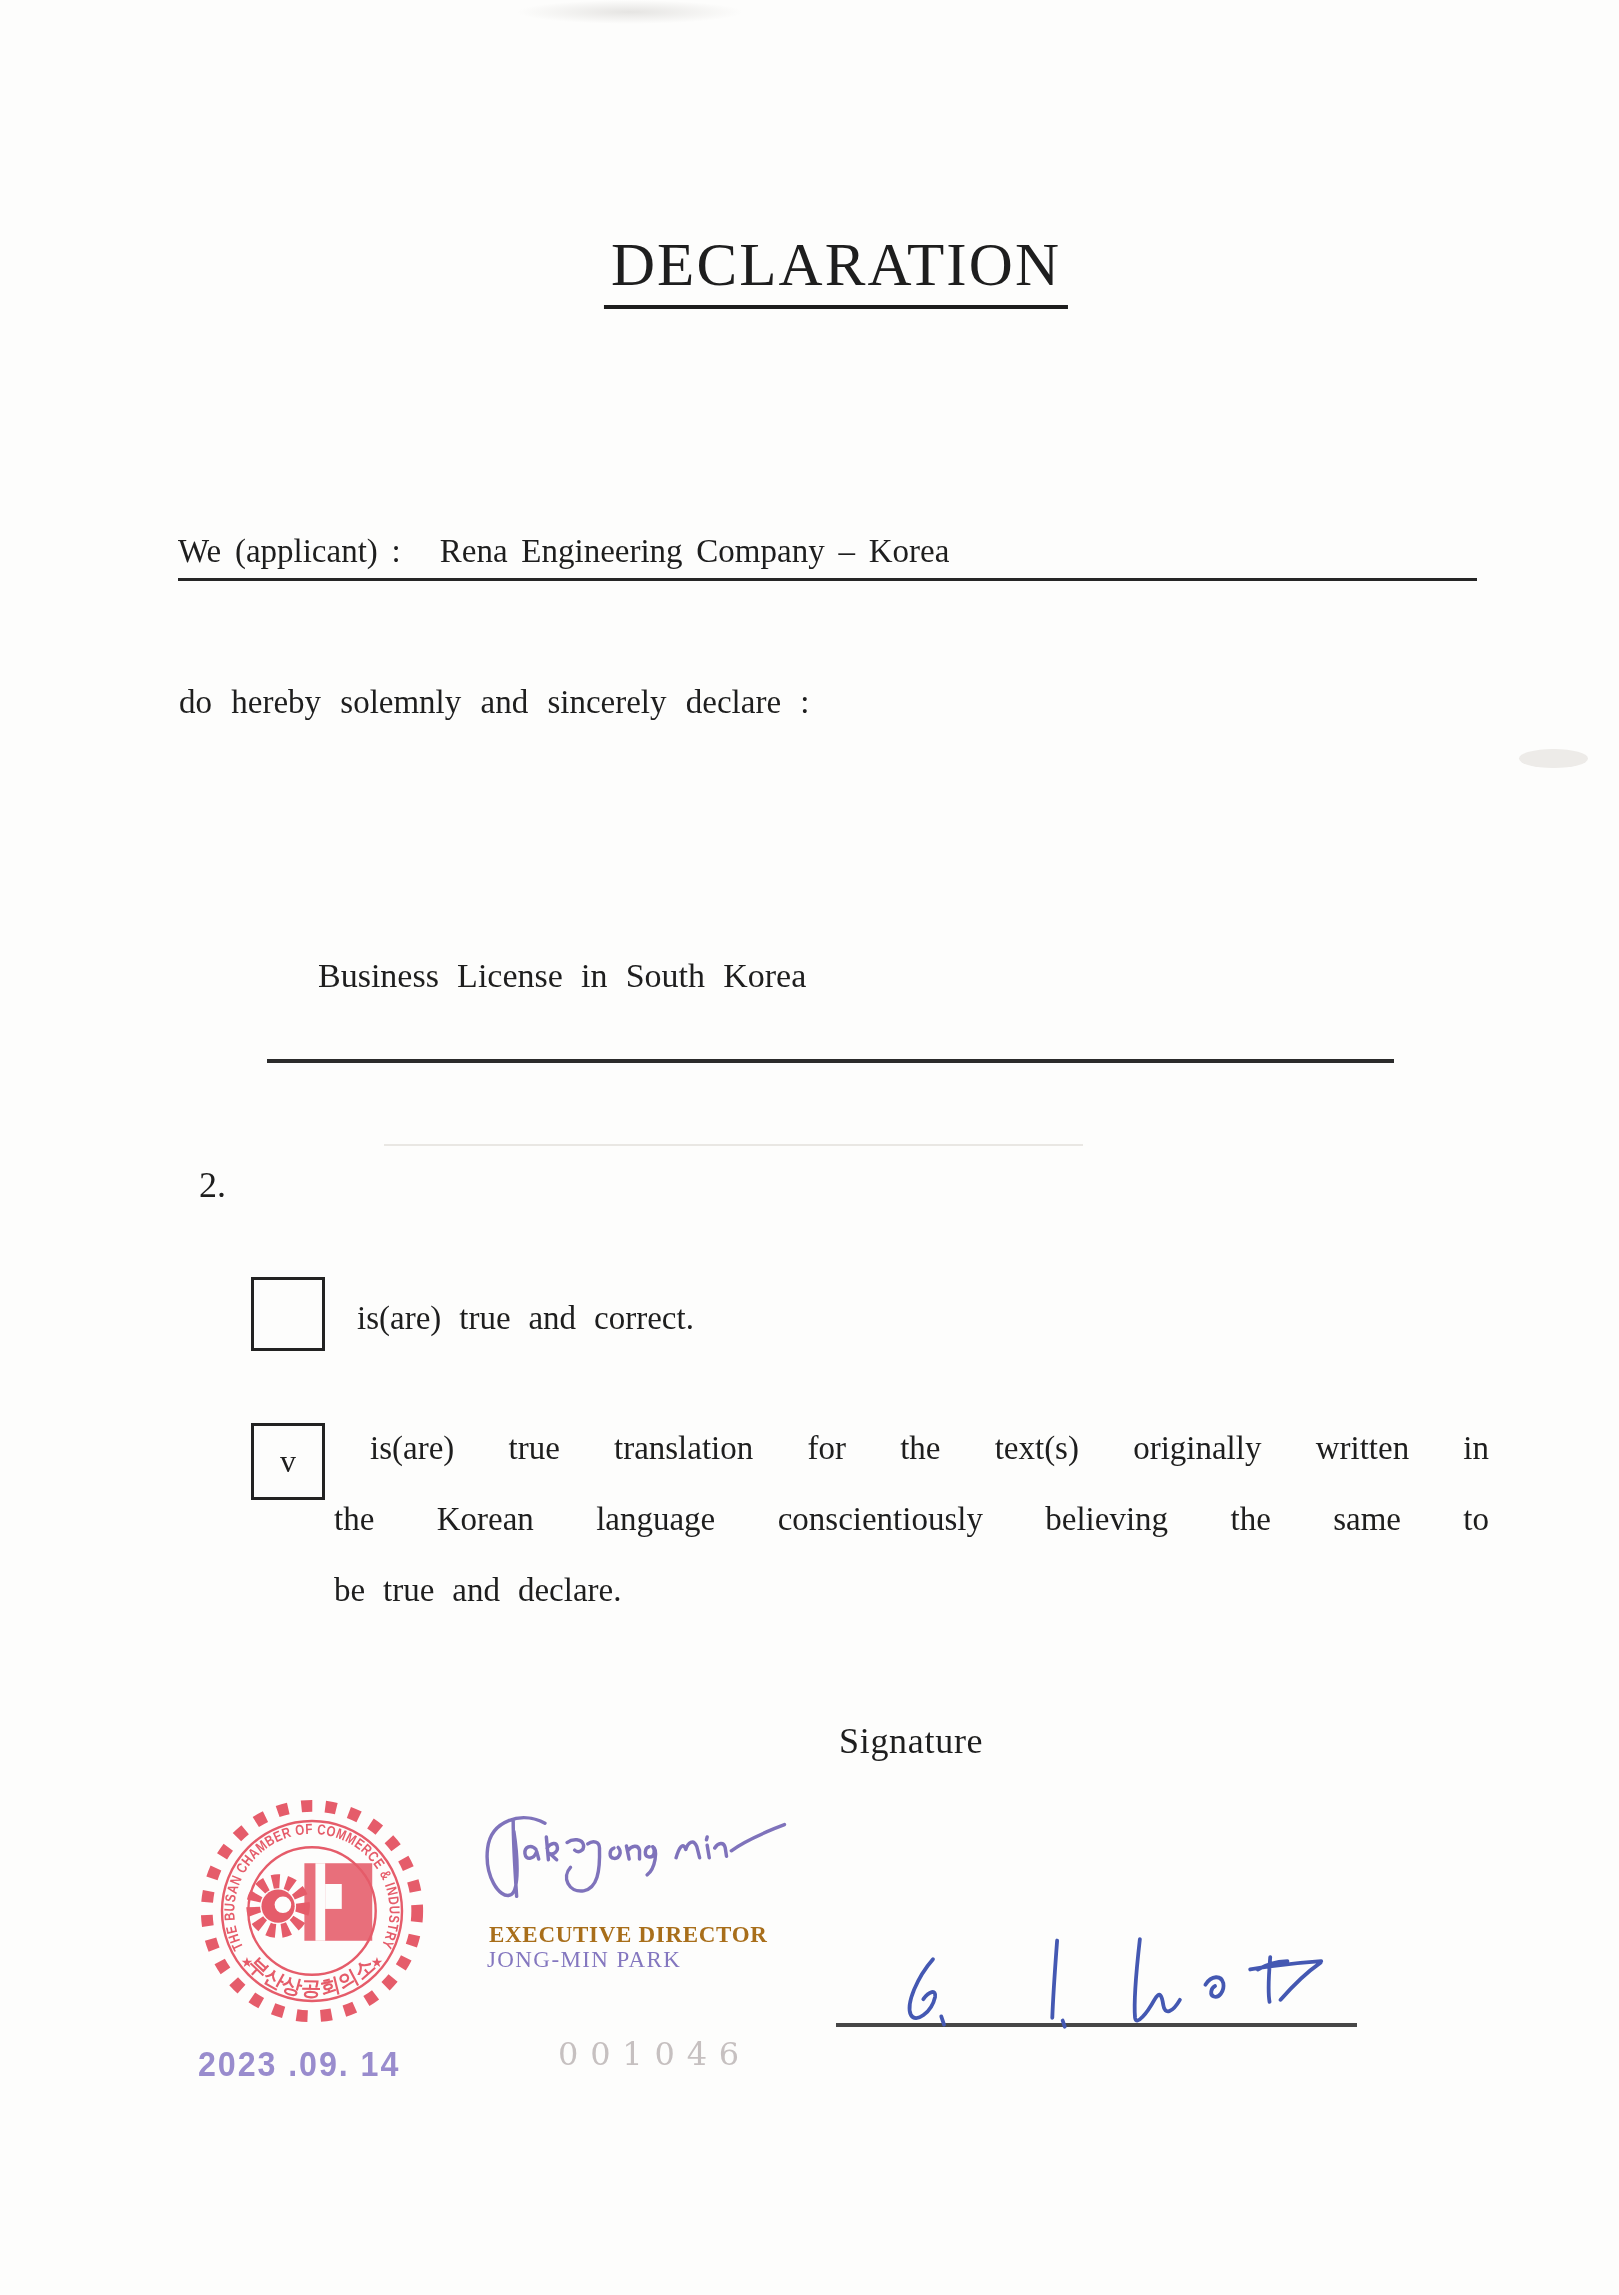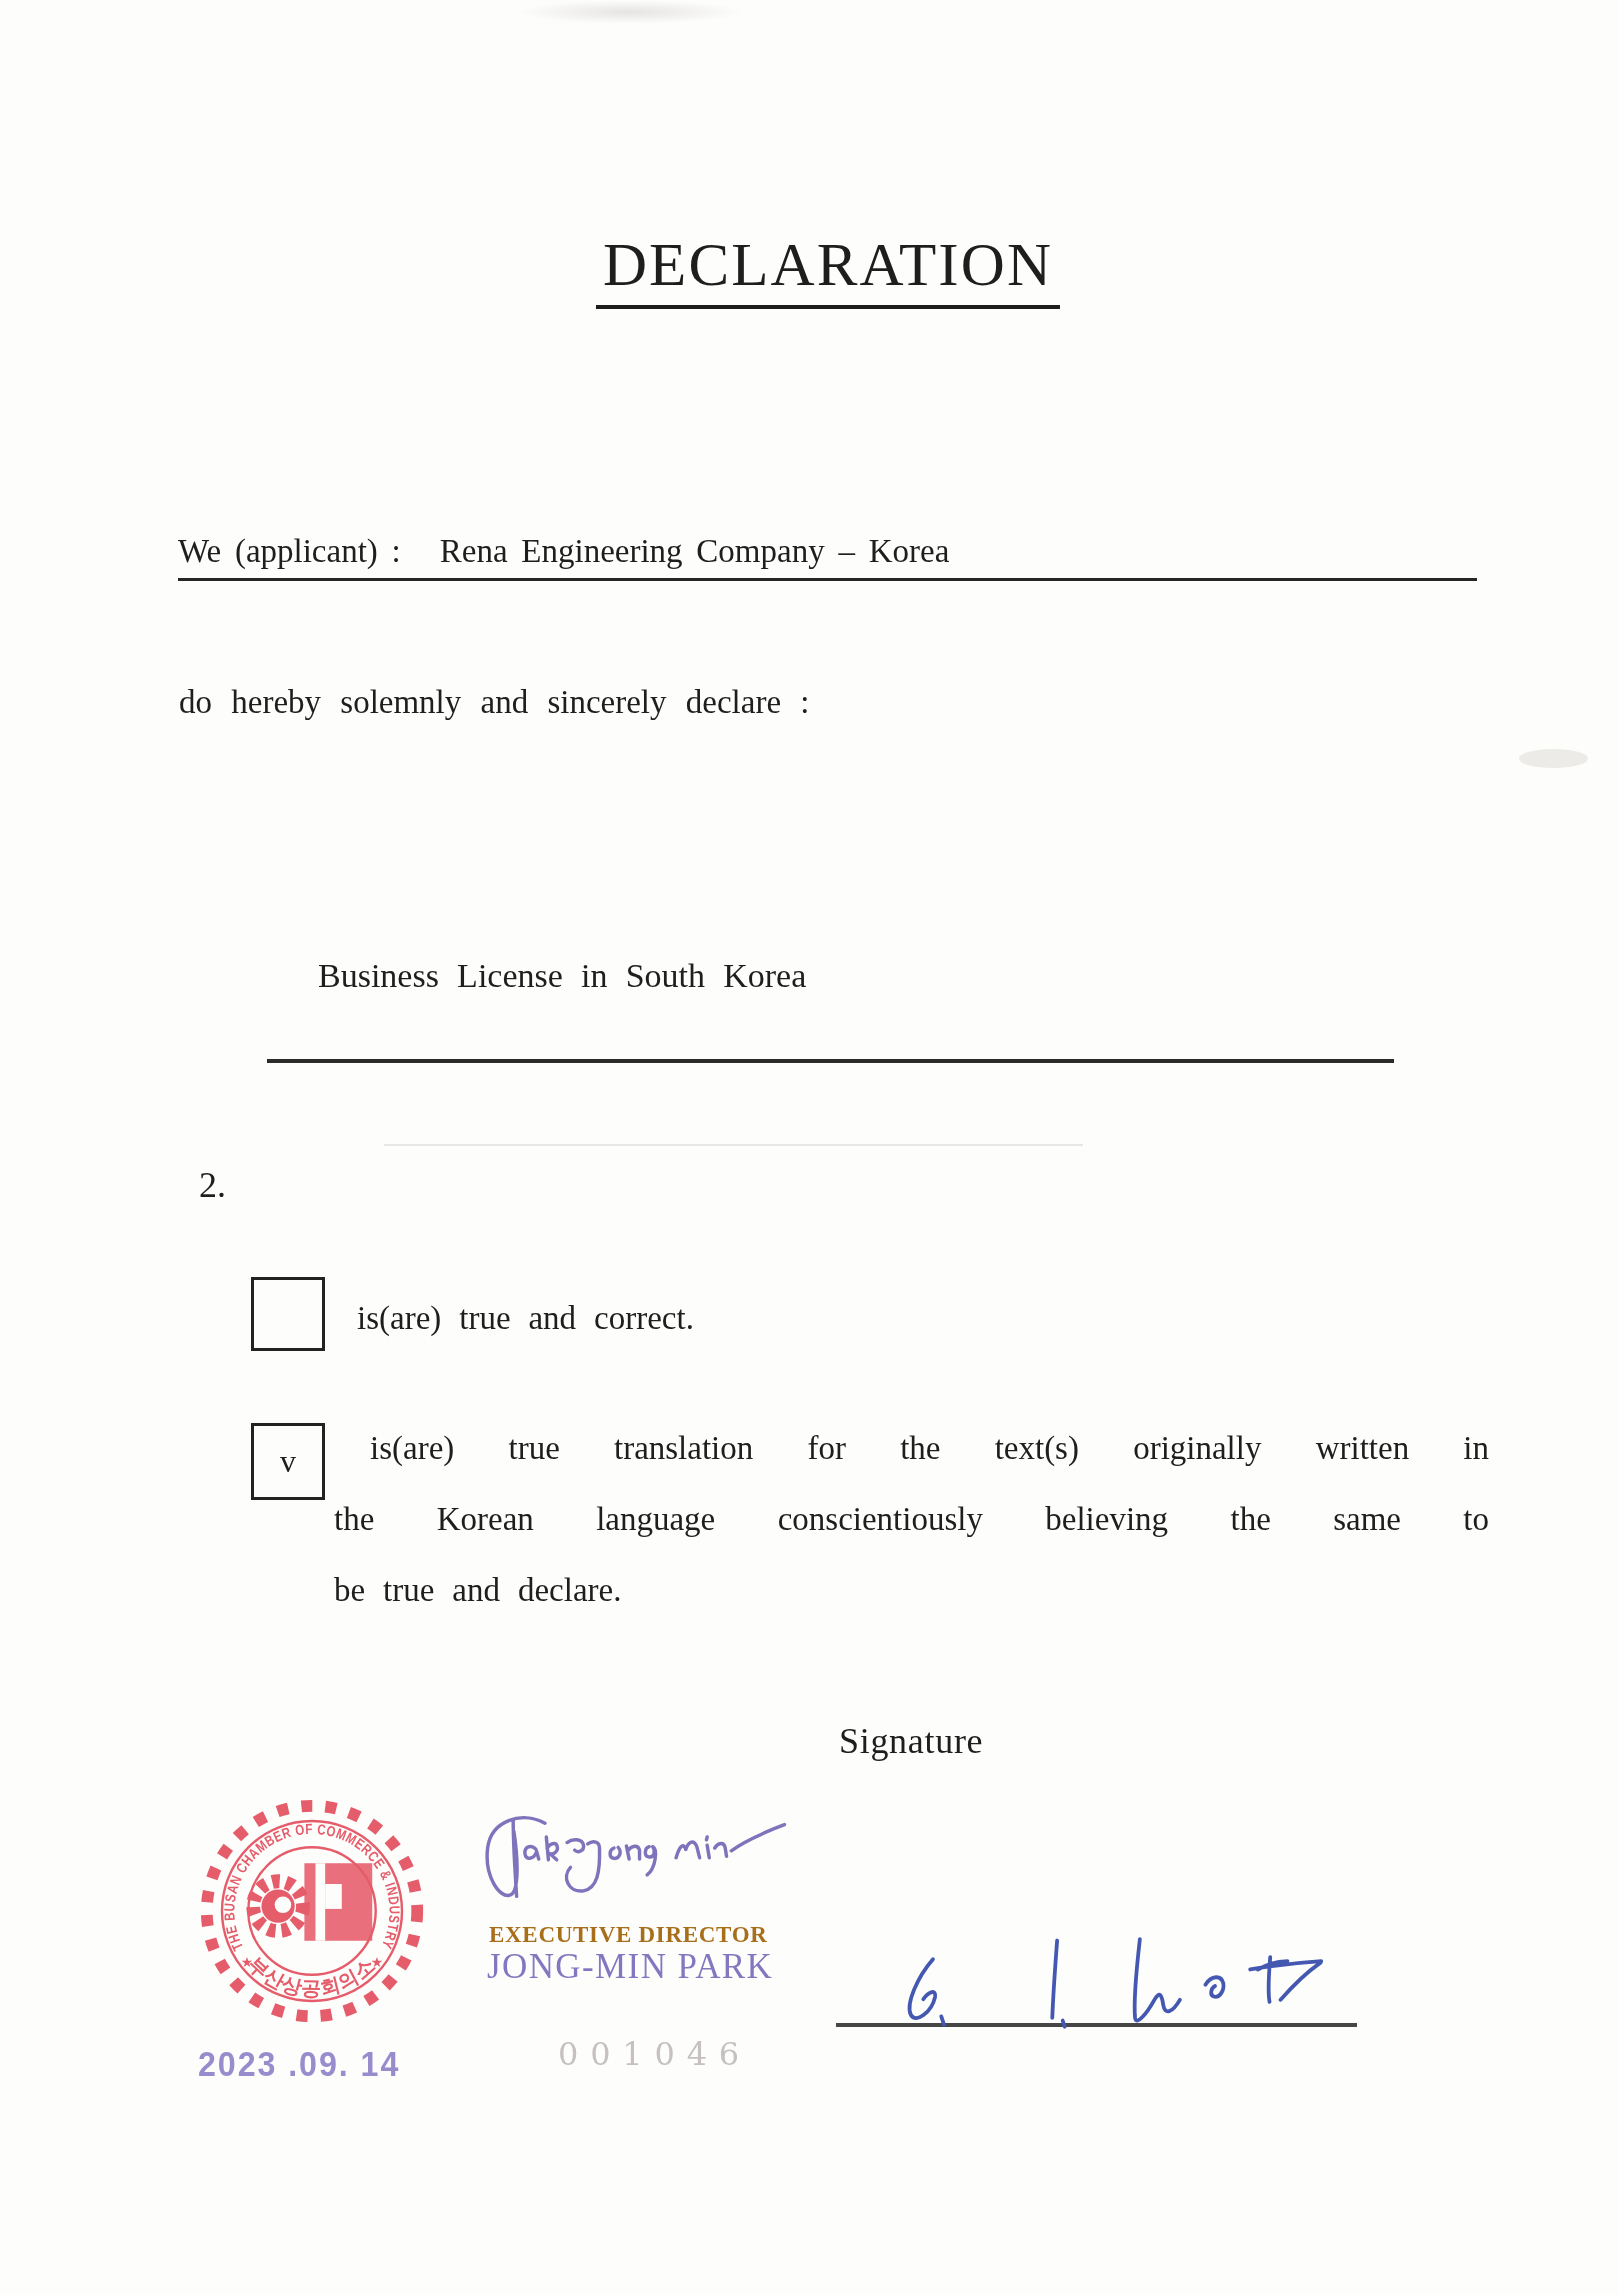--- a/index.html
+++ b/index.html
@@ -14,21 +14,21 @@
     background: #fdfdfc;
     overflow: hidden;
     color: #1e1e1e;
   }
   .abs { position: absolute; }
 
   
   .title {
     top: 234px; left: 50%;
     transform: translateX(-50%);
-    margin-left: 18px;
+    margin-left: 26px;
     font-size: 61px;
     letter-spacing: 2.1px;
     line-height: 1.0;
     padding: 0 7px 9.7px 7px;
     border-bottom: 4.2px solid #1d1d1d;
     white-space: nowrap;
   }
   .applicant-row {
     top: 533px; left: 178px;
     width: 1299px;
@@ -116,21 +116,21 @@
     top: 1922px; left: 489px;
     font-size: 23px;
     font-weight: 600;
     color: #a16207;
     letter-spacing: 0.7px;
     opacity: 0.92;
     white-space: nowrap;
   }
   .exec-name {
     top: 1947px; left: 487px;
-    font-size: 35px;
+    font-size: 23px;
     color: #7a6cba;
     letter-spacing: 1.4px;
     opacity: 0.92;
     white-space: nowrap;
   }
   .serial-stamp {
     top: 2035px; left: 558px;
     font-family: "DejaVu Serif", serif;
     font-size: 32px;
     letter-spacing: 11.8px;

